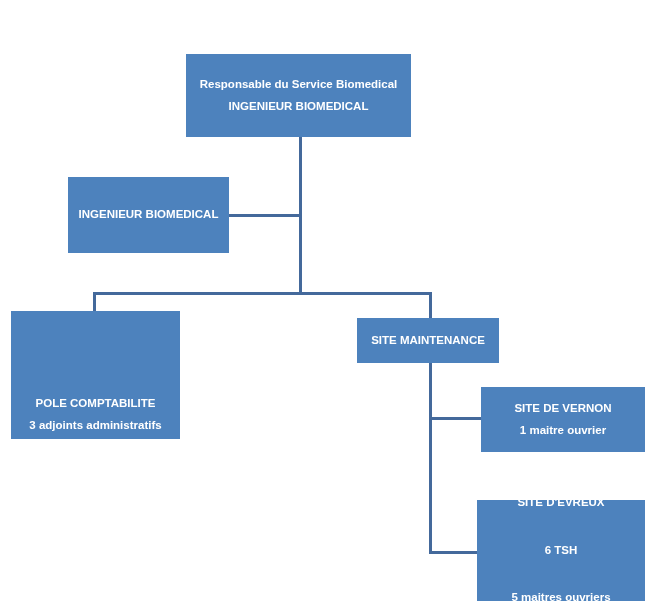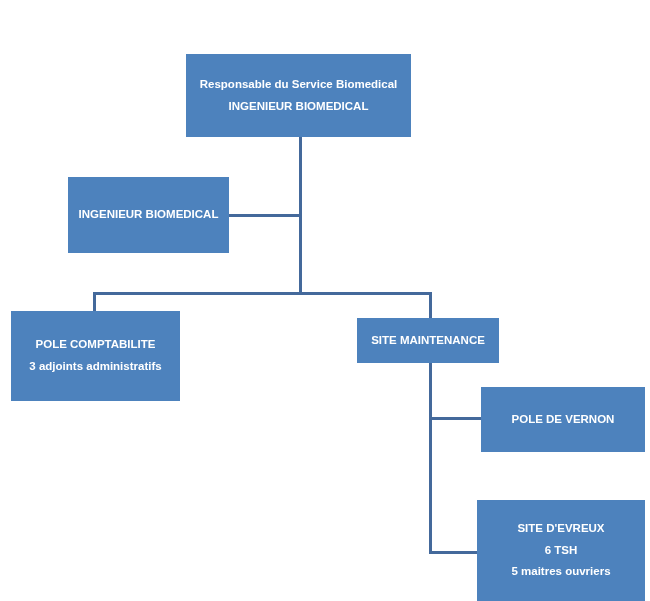--- a/index.html
+++ b/index.html
@@ -43,24 +43,24 @@
   .v {
     width: 3px;
   }
   .h {
     height: 3px;
   }
 
   
   #node-director      { left: 186px; top: 54px;  width: 225px; height: 83px;  }
   #node-referent      { left: 68px;  top: 177px; width: 161px; height: 76px;  }
-  #node-comptabilite  { left: 11px;  top: 311px; width: 169px; height: 90px; }
+  #node-comptabilite  { left: 11px;  top: 311px; width: 169px; height: 128px; justify-content: flex-end; }
   #node-maintenance   { left: 357px; top: 318px; width: 142px; height: 45px;  }
   #node-vernon        { left: 481px; top: 387px; width: 164px; height: 65px;  }
-  #node-evreux        { left: 477px; top: 500px; width: 168px; height: 101px; }
+  #node-evreux        { left: 477px; top: 500px; width: 168px; height: 101px; gap: 26px; }
 
   
   #conn-director-trunk   { left: 299px; top: 137px; height: 158px; }
   #conn-referent-stub    { left: 229px; top: 214px; width: 72px;   }
   #conn-branch-bar       { left: 93px;  top: 292px; width: 339px;  }
   #conn-branch-left-drop { left: 93px;  top: 292px; height: 21px;  }
   #conn-branch-right-drop{ left: 429px; top: 292px; height: 28px;  }
   #conn-maint-trunk      { left: 429px; top: 363px; height: 191px; }
   #conn-vernon-stub      { left: 429px; top: 417px; width: 55px;   }
   #conn-evreux-stub      { left: 429px; top: 551px; width: 51px;   }
@@ -98,21 +98,22 @@
   <div class="node" id="node-comptabilite">
     <span class="line">POLE COMPTABILITE</span>
     <span class="line">3 adjoints administratifs</span>
   </div>
 
   <div class="node" id="node-maintenance">
     <span class="line">SITE MAINTENANCE</span>
   </div>
 
   <div class="node" id="node-vernon">
-    <span class="line">POLE DE VERNON</span>
+    <span class="line">SITE DE VERNON</span>
+    <span class="line">1 maitre ouvrier</span>
   </div>
 
   <div class="node" id="node-evreux">
     <span class="line">SITE D'EVREUX</span>
     <span class="line">6 TSH</span>
     <span class="line">5 maitres ouvriers</span>
   </div>
 
 </div>
 

